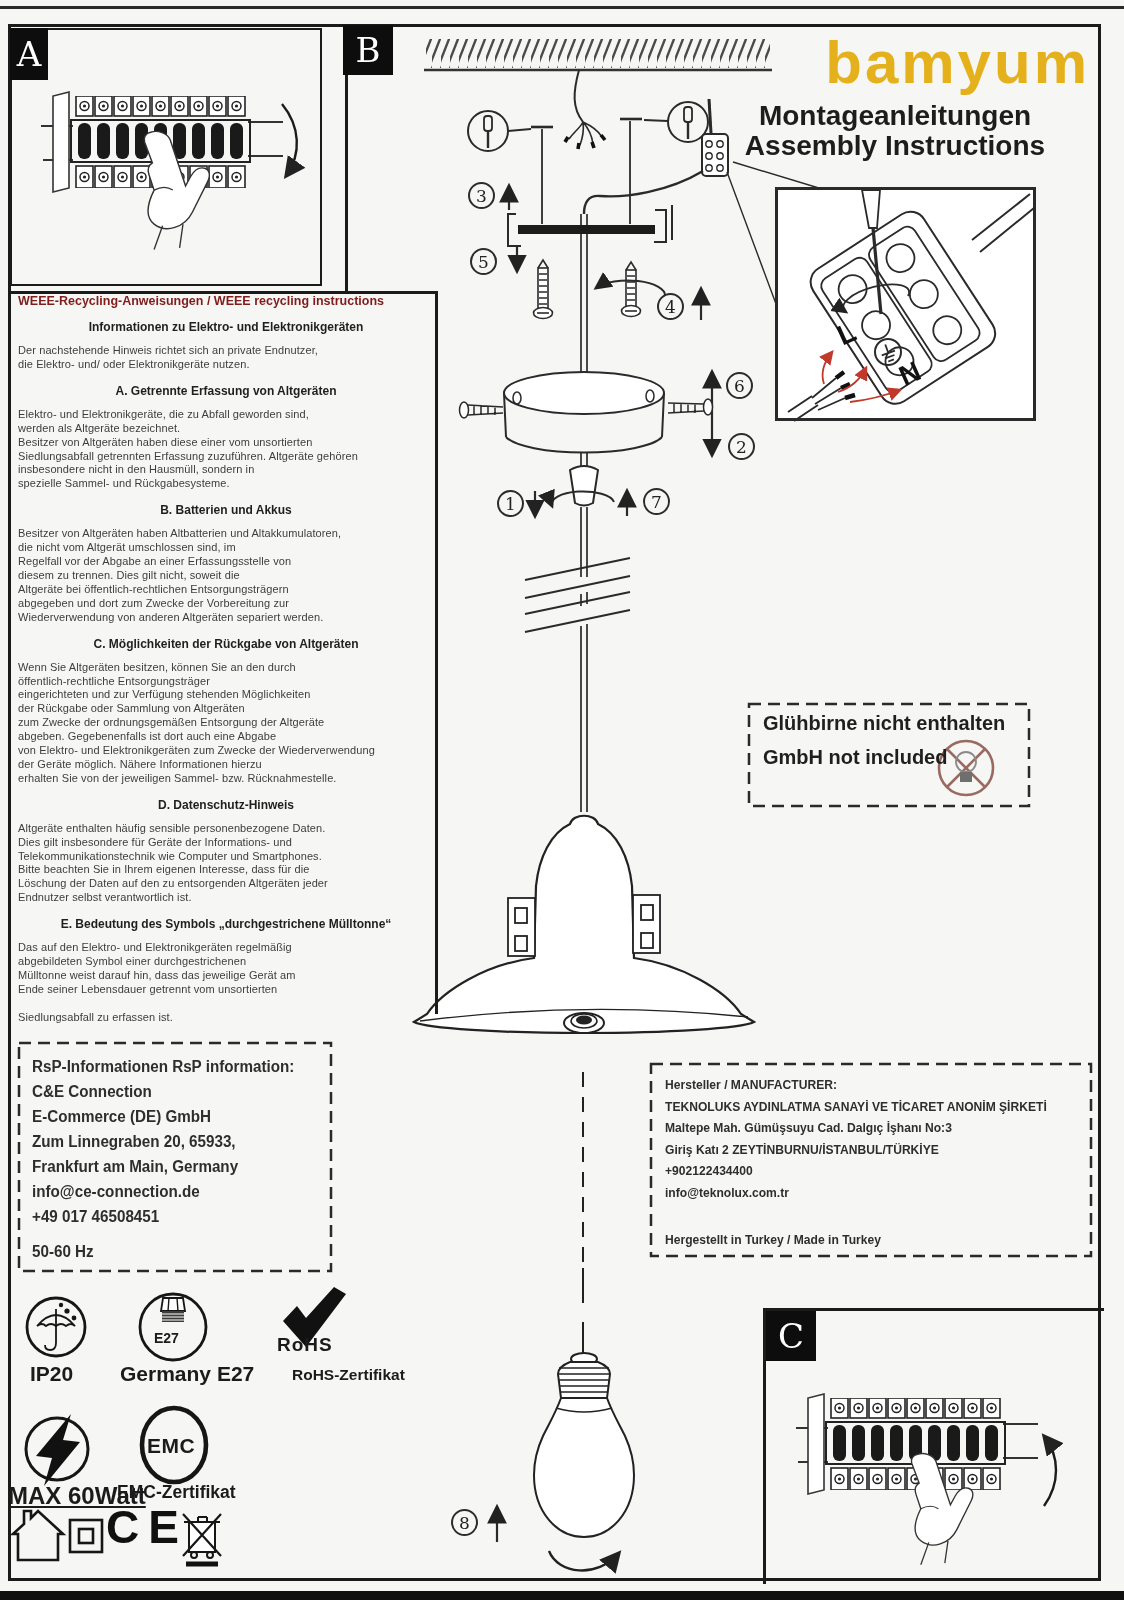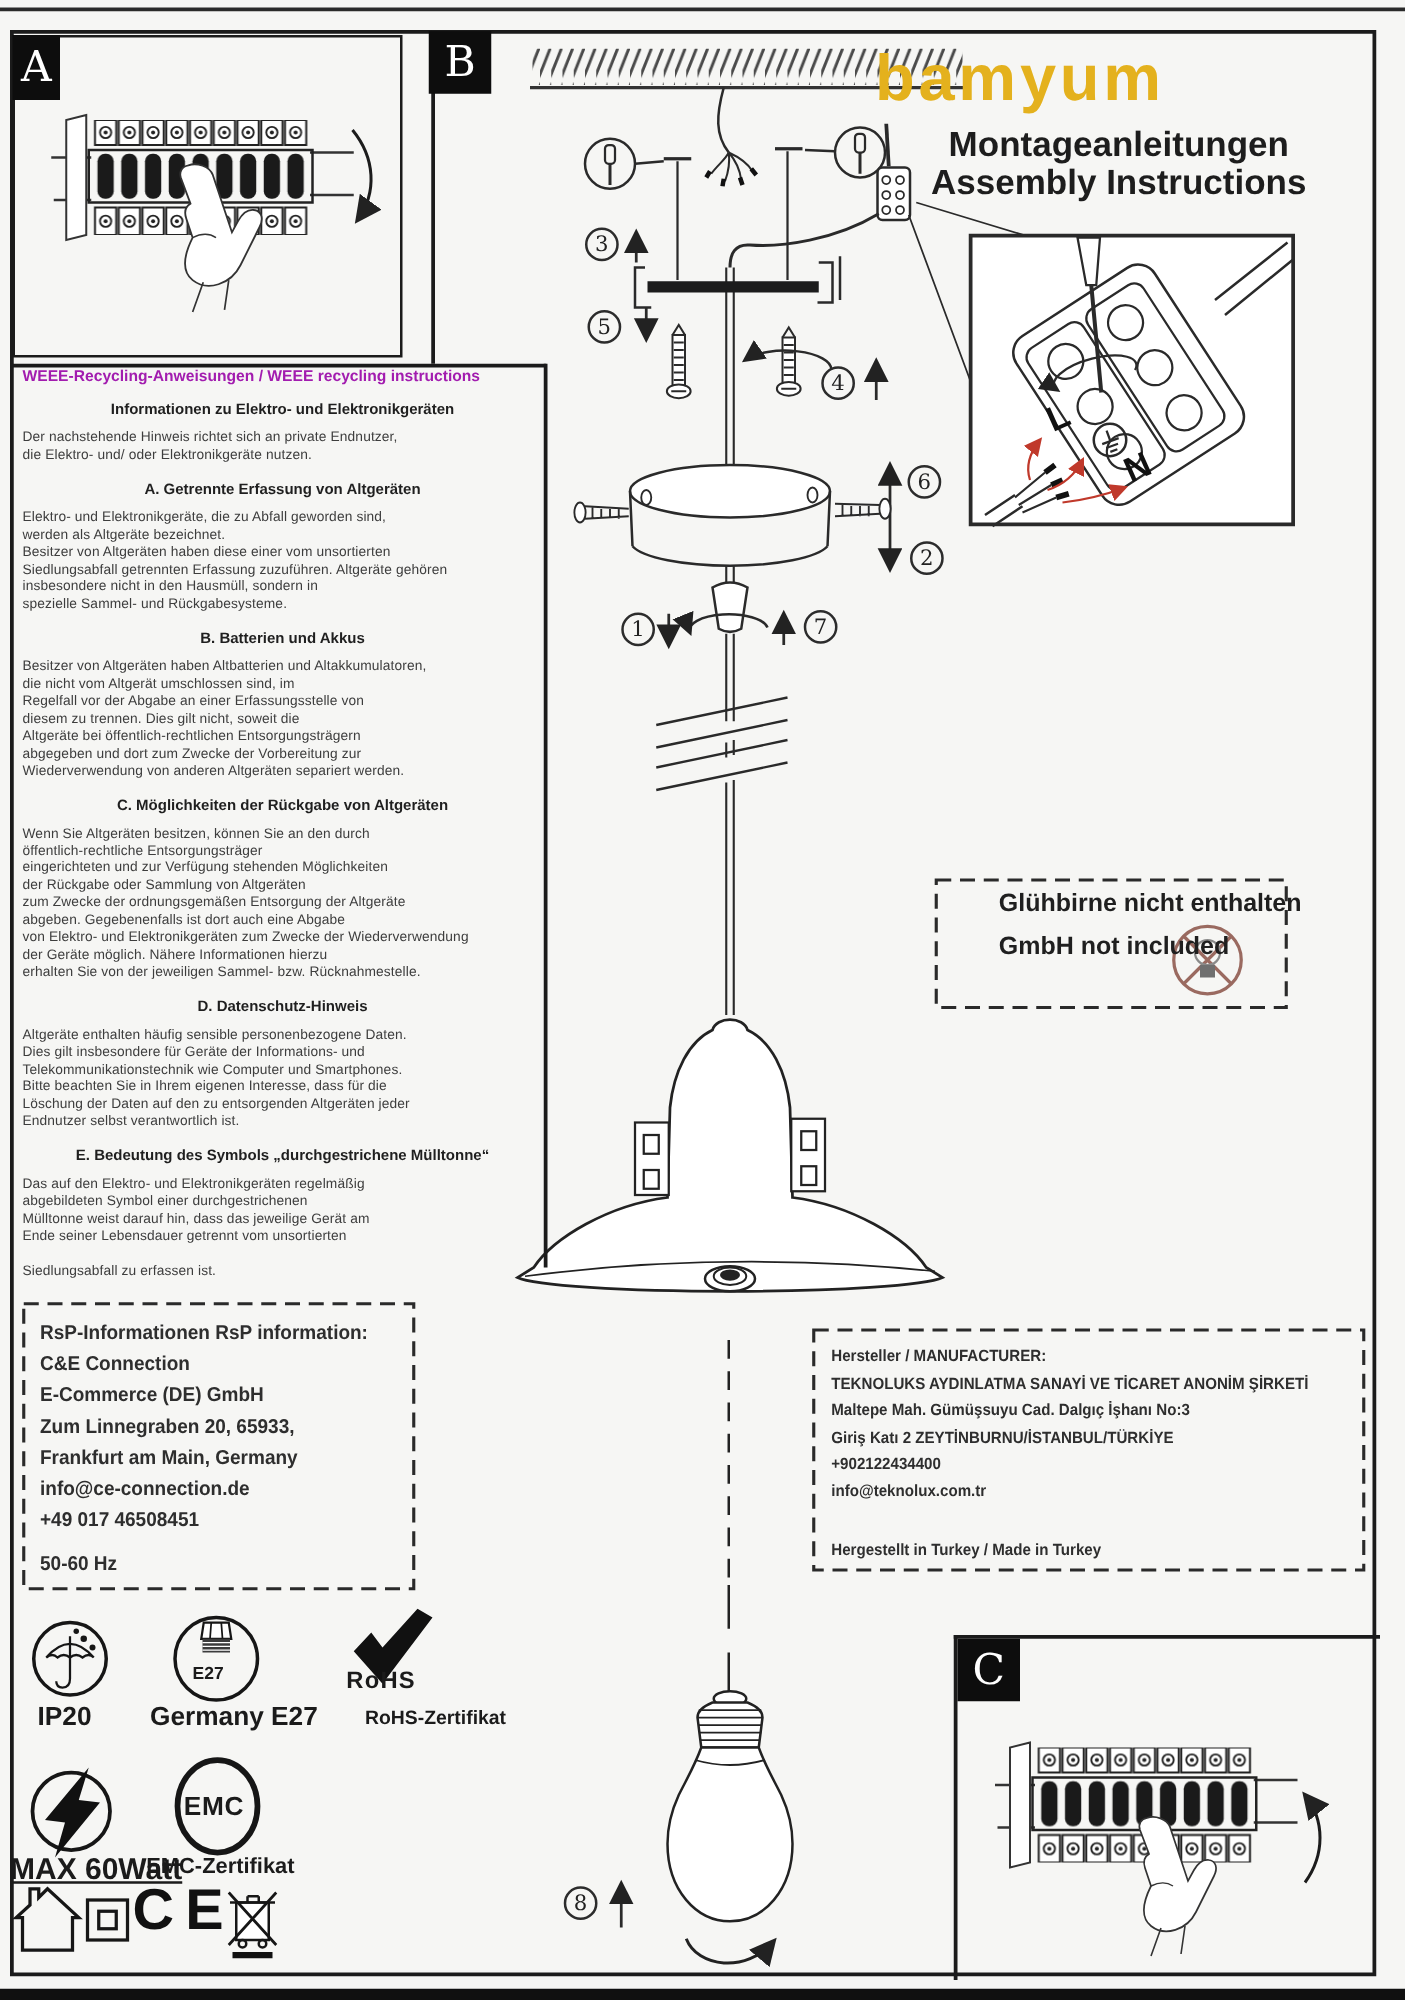--- a/index.html
+++ b/index.html
@@ -6,29 +6,29 @@
   .page{position:relative;width:1124px;height:1600px;background:#f6f6f4;overflow:hidden;
         font-family:"Liberation Sans",sans-serif;color:#222;}
   .abs{position:absolute;}
   .frame{left:8px;top:24px;width:1093px;height:1557px;border:3px solid #1b1b1b;box-sizing:border-box;}
   .topline{left:0;top:6px;width:1124px;height:3px;background:#2a2a2a;}
   .bottombar{left:0;top:1591px;width:1124px;height:9px;background:#101010;}
   .vline,.hline{background:#1b1b1b;}
   .panel-label{background:#0d0d0d;color:#fff;font-family:"DejaVu Serif",serif;
                display:flex;align-items:center;justify-content:center;font-size:34px;font-weight:400;}
   .panelA-box{left:10px;top:28px;width:312px;height:258px;border:2.5px solid #1b1b1b;box-sizing:border-box;}
-  .logo{left:700px;top:30px;width:390px;font-size:52px;font-weight:800;
+  .logo{left:700px;top:30px;width:390px;text-align:right;font-size:60px;font-weight:800;
         color:#e4b11d;letter-spacing:3px;line-height:66px;}
   .sub{left:700px;width:390px;text-align:center;font-size:28px;font-weight:700;color:#1d1d1d;line-height:29px;}
   .weee{left:18px;top:294px;width:416px;}
-  .w-title{font-size:12.5px;font-weight:700;color:#a21caf;margin-bottom:12px;}
+  .w-title{font-size:12.5px;font-weight:700;color:#7f1d1d;margin-bottom:12px;}
   .w-h{font-size:12px;font-weight:700;color:#1f1f1f;margin:12px 0 10px 0;text-align:center;}
   .w-p{font-size:11px;line-height:13.9px;color:#3d3d3d;white-space:pre-line;letter-spacing:.1px;}
   .w-footer{margin-top:14px;}
-  .note-line{font-size:20px;font-weight:700;color:#1f1f1f;margin-left:36px;}
+  .note-line{font-size:20px;font-weight:700;color:#1f1f1f;}
   .rsp-line{font-size:16px;font-weight:700;color:#2e2e2e;line-height:25px;transform:scaleX(.95);transform-origin:0 50%;white-space:nowrap;}
   .mfg-line{font-size:13px;font-weight:700;color:#2e2e2e;line-height:21.5px;transform:scaleX(.93);transform-origin:0 50%;white-space:nowrap;}
   .step{width:27px;height:27px;border:2px solid #2c2c2c;border-radius:50%;box-sizing:border-box;
         display:flex;align-items:center;justify-content:center;background:rgba(255,255,255,.0);
         font-family:"DejaVu Serif",serif;font-size:17px;color:#222;}
   .badge-label{font-weight:700;color:#1b1b1b;}
   .ce-text{font-size:46px;font-weight:700;letter-spacing:9px;color:#111;}
   .ln{font-size:28px;font-weight:700;color:#111;}
 </style>
 </head>

